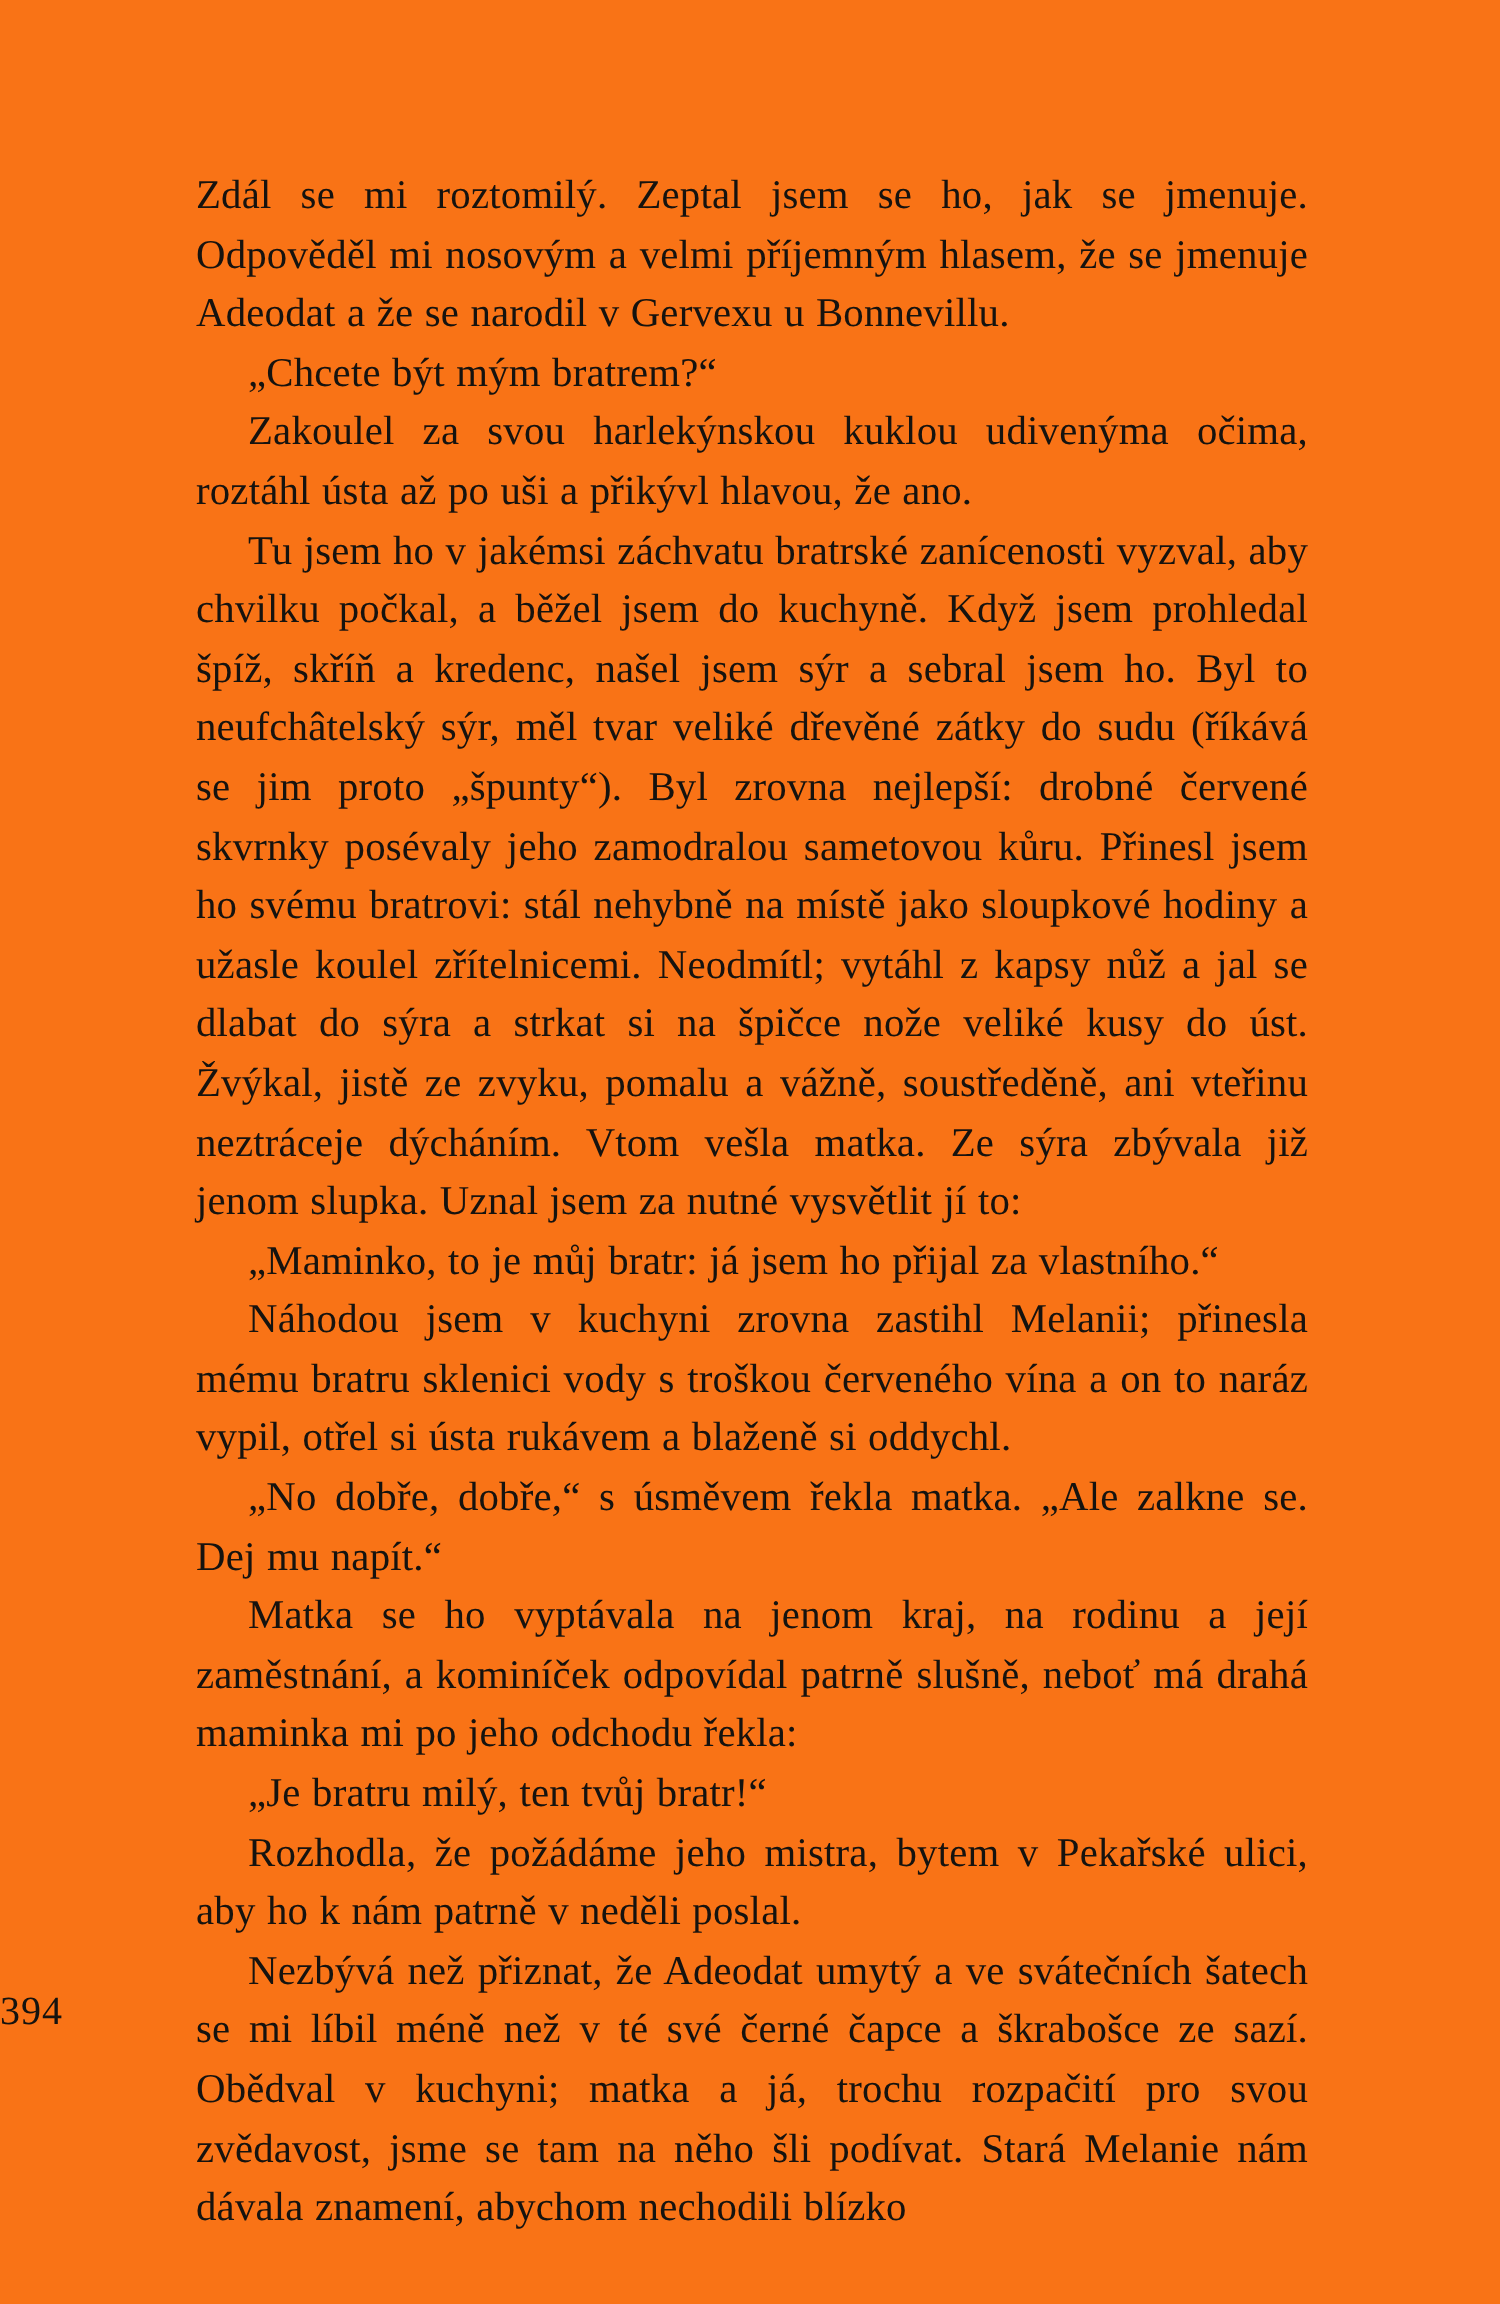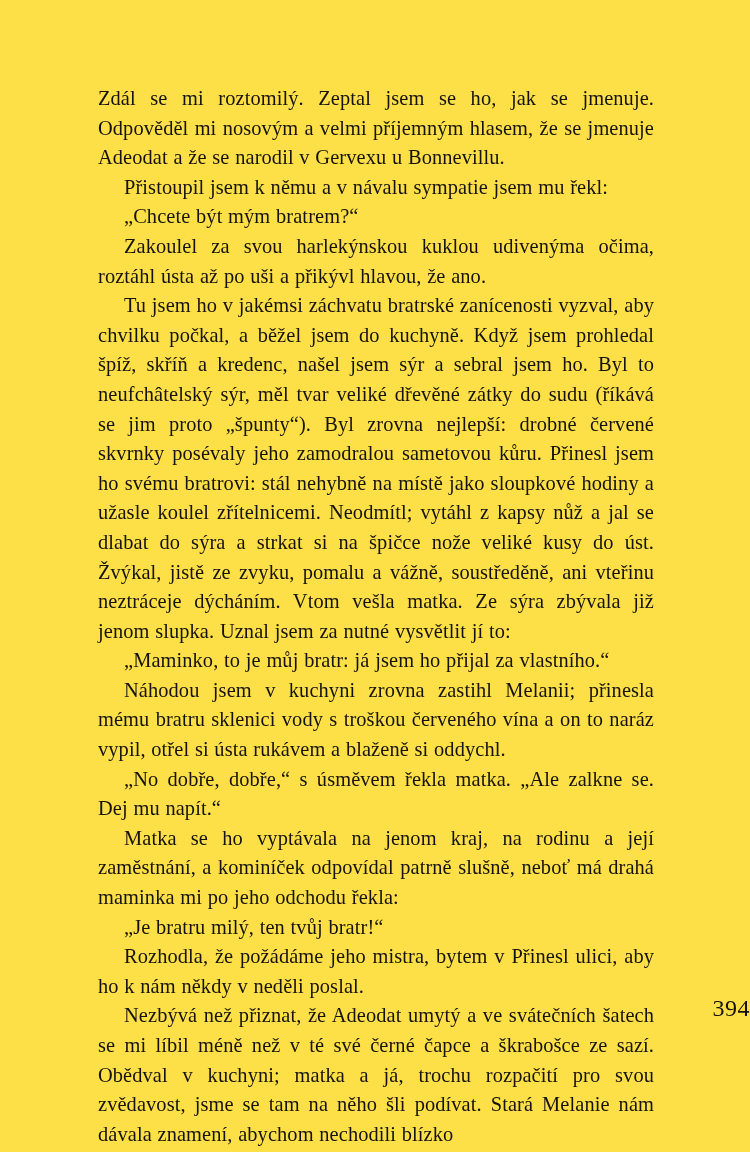--- a/index.html
+++ b/index.html
@@ -14,21 +14,21 @@
     font-family: "Liberation Serif", serif;
     color: #16130f;
     overflow: hidden;
   }
   .page {
     position: absolute;
     left: 0;
     top: 0;
     width: 750px;
     height: 1152px;
-    background: #fde047;
+    background: #f97316;
   }
   .text-block {
     position: absolute;
     left: 98px;
     top: 84px;
     width: 556px;
   }
   p {
     margin: 0;
     font-size: 20.4px;
@@ -43,38 +43,37 @@
     text-indent: 26px;
   }
   p.noindent {
     text-indent: 0;
   }
   .folio {
     position: absolute;
     left: 0;
     top: 995px;
     width: 750px;
-    text-align: right;
-    font-size: 24px;
+    text-align: left;
+    font-size: 20px;
     font-family: "Liberation Serif", serif;
     letter-spacing: 0.5px;
   }
 </style>
 </head>
 <body>
 
 <div class="page">
   <div class="text-block">
     <p class="noindent">Zdál se mi roztomilý. Zeptal jsem se ho, jak se jmenuje. Odpověděl mi nosovým a velmi příjemným hlasem, že se jmenuje Adeodat a že se narodil v Gervexu u Bonnevillu.</p>
-    <p class="indent">Přistoupil jsem k němu a v návalu sympatie jsem mu řekl:</p>
     <p class="indent">„Chcete být mým bratrem?“</p>
     <p class="indent">Zakoulel za svou harlekýnskou kuklou udivenýma očima, roztáhl ústa až po uši a přikývl hlavou, že ano.</p>
     <p class="indent">Tu jsem ho v jakémsi záchvatu bratrské zanícenosti vyzval, aby chvilku počkal, a běžel jsem do kuchyně. Když jsem prohledal špíž, skříň a kredenc, našel jsem sýr a sebral jsem ho. Byl to neufchâtelský sýr, měl tvar veliké dřevěné zátky do sudu (říkává se jim proto „špunty“). Byl zrovna nejlepší: drobné červené skvrnky posévaly jeho zamodralou sametovou kůru. Přinesl jsem ho svému bratrovi: stál nehybně na místě jako sloupkové hodiny a užasle koulel zřítelnicemi. Neodmítl; vytáhl z kapsy nůž a jal se dlabat do sýra a strkat si na špičce nože veliké kusy do úst. Žvýkal, jistě ze zvyku, pomalu a vážně, soustředěně, ani vteřinu neztráceje dýcháním. Vtom vešla matka. Ze sýra zbývala již jenom slupka. Uznal jsem za nutné vysvětlit jí to:</p>
     <p class="indent">„Maminko, to je můj bratr: já jsem ho přijal za vlastního.“</p>
     <p class="indent">Náhodou jsem v kuchyni zrovna zastihl Melanii; přinesla mému bratru sklenici vody s troškou červeného vína a on to naráz vypil, otřel si ústa rukávem a blaženě si oddychl.</p>
     <p class="indent">„No dobře, dobře,“ s úsměvem řekla matka. „Ale zalkne se. Dej mu napít.“</p>
     <p class="indent">Matka se ho vyptávala na jenom kraj, na rodinu a její zaměstnání, a kominíček odpovídal patrně slušně, neboť má drahá maminka mi po jeho odchodu řekla:</p>
     <p class="indent">„Je bratru milý, ten tvůj bratr!“</p>
-    <p class="indent">Rozhodla, že požádáme jeho mistra, bytem v Přinesl ulici, aby ho k nám někdy v neděli poslal.</p>
+    <p class="indent">Rozhodla, že požádáme jeho mistra, bytem v Pekařské ulici, aby ho k nám patrně v neděli poslal.</p>
     <p class="indent">Nezbývá než přiznat, že Adeodat umytý a ve svátečních šatech se mi líbil méně než v té své černé čapce a škrabošce ze sazí. Obědval v kuchyni; matka a já, trochu rozpačití pro svou zvědavost, jsme se tam na něho šli podívat. Stará Melanie nám dávala znamení, abychom nechodili blízko</p>
   </div>
   <div class="folio">394</div>
 </div>
 
 </body></html>

